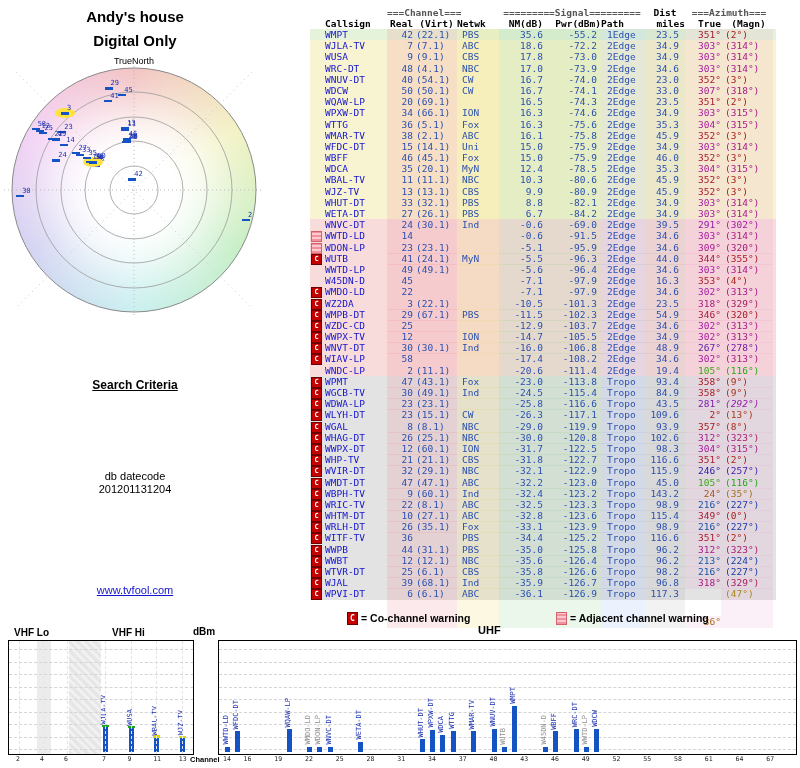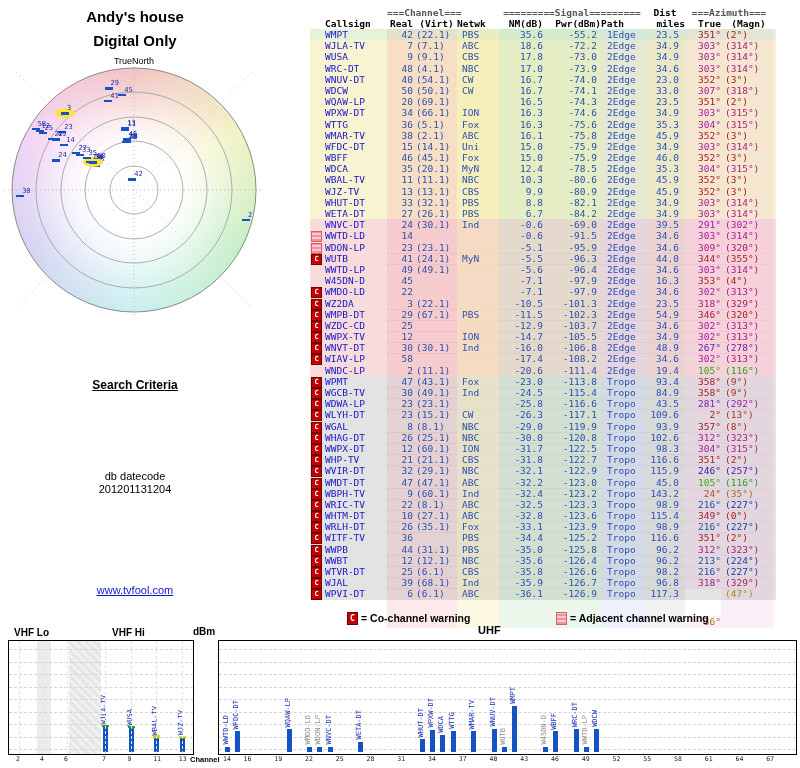--- a/index.html
+++ b/index.html
@@ -630,21 +630,21 @@
         <span class="cw warn-co">C</span>
         <span class="cc">WDWA-LP</span>
         <span class="cr">23</span>
         <span class="cv">(23.1)</span>
         <span class="cn"></span>
         <span class="cnm">-25.8</span>
         <span class="cpw">-116.6</span>
         <span class="cp">Tropo</span>
         <span class="cd">43.5</span>
         <span class="ct" style="color: rgb(122, 27, 167);">281°</span>
-        <span class="cm" style="color: rgb(148, 27, 167);">(292°)</span>
+        <span class="cm" style="color: rgb(148, 27, 167); font-style: italic;">(292°)</span>
       </div>
       <div class="tgrid trow b-x">
         <span class="cw warn-co">C</span>
         <span class="cc">WLYH-DT</span>
         <span class="cr">23</span>
         <span class="cv">(15.1)</span>
         <span class="cn">CW</span>
         <span class="cnm">-26.3</span>
         <span class="cpw">-117.1</span>
         <span class="cp">Tropo</span>

